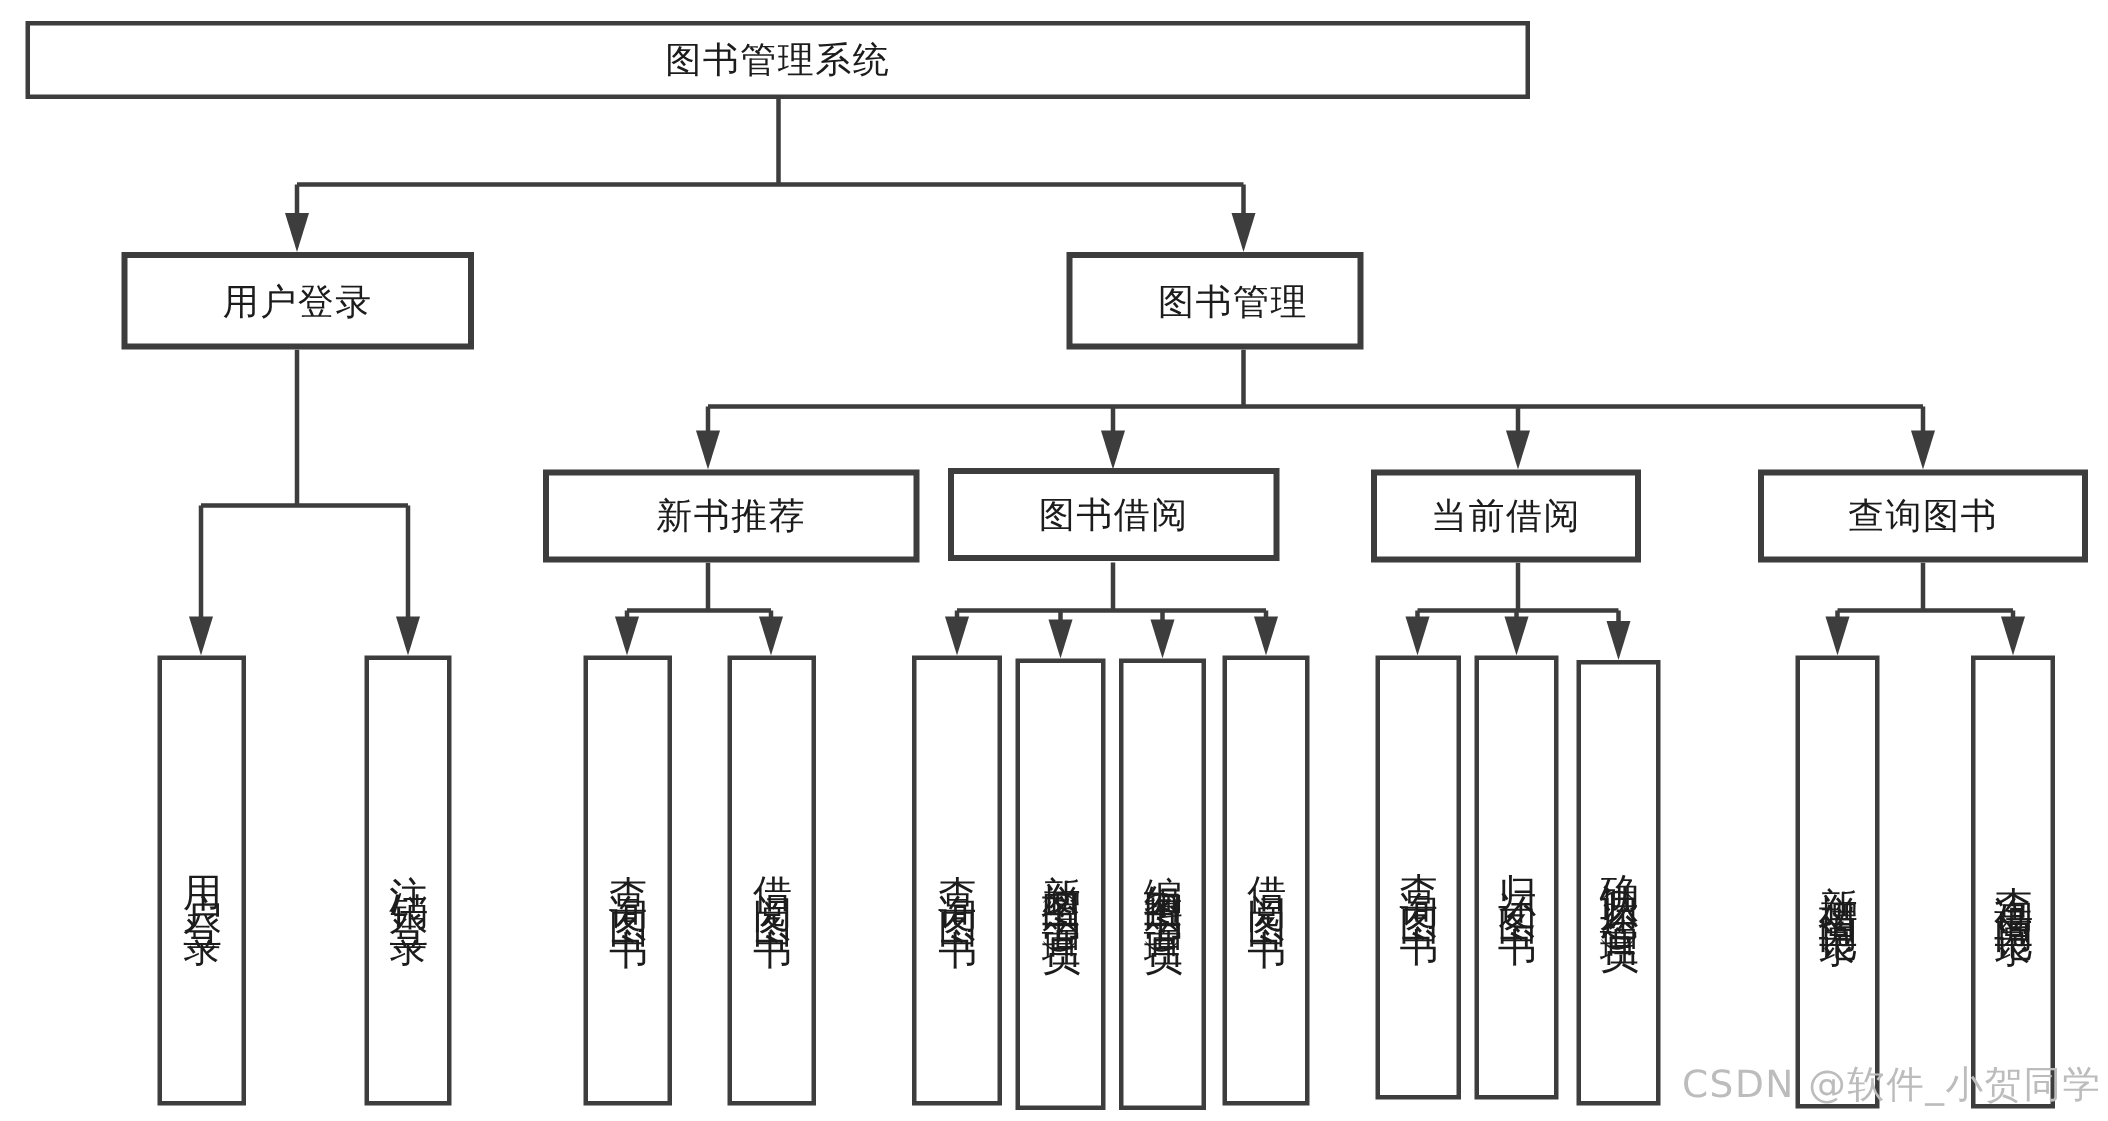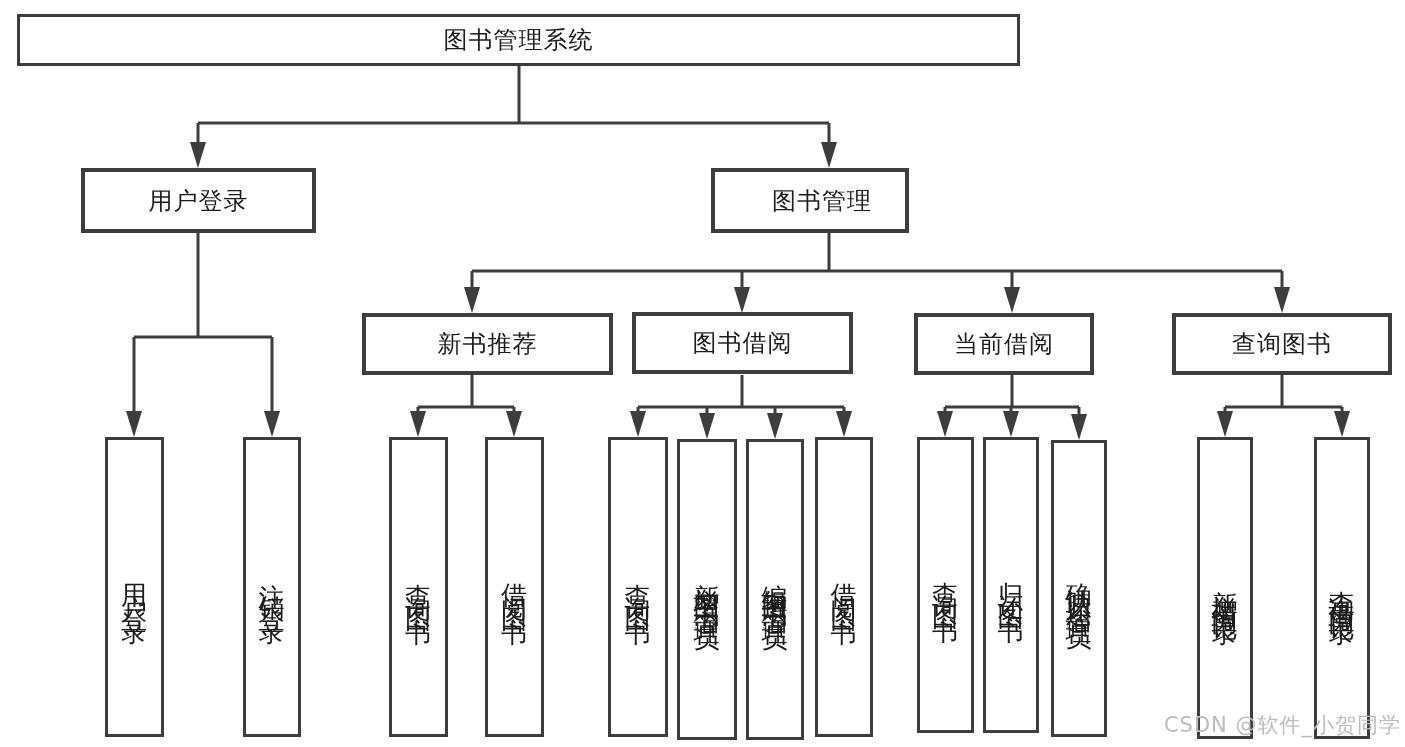--- a/index.html
+++ b/index.html
@@ -49,21 +49,21 @@
     font-size: 26px;
     line-height: 1;
     white-space: nowrap;
   }
   .sp-loose { letter-spacing: 12px; }
   .sp-tight { letter-spacing: 6px; }
   .watermark {
     position: absolute;
     right: 4px;
     bottom: 8px;
-    font-size: 21px;
+    font-size: 25px;
     color: var(--watermark);
     letter-spacing: 1px;
     white-space: nowrap;
   }
 </style>
 </head>
 <body>
 
 <div class="canvas">
 

